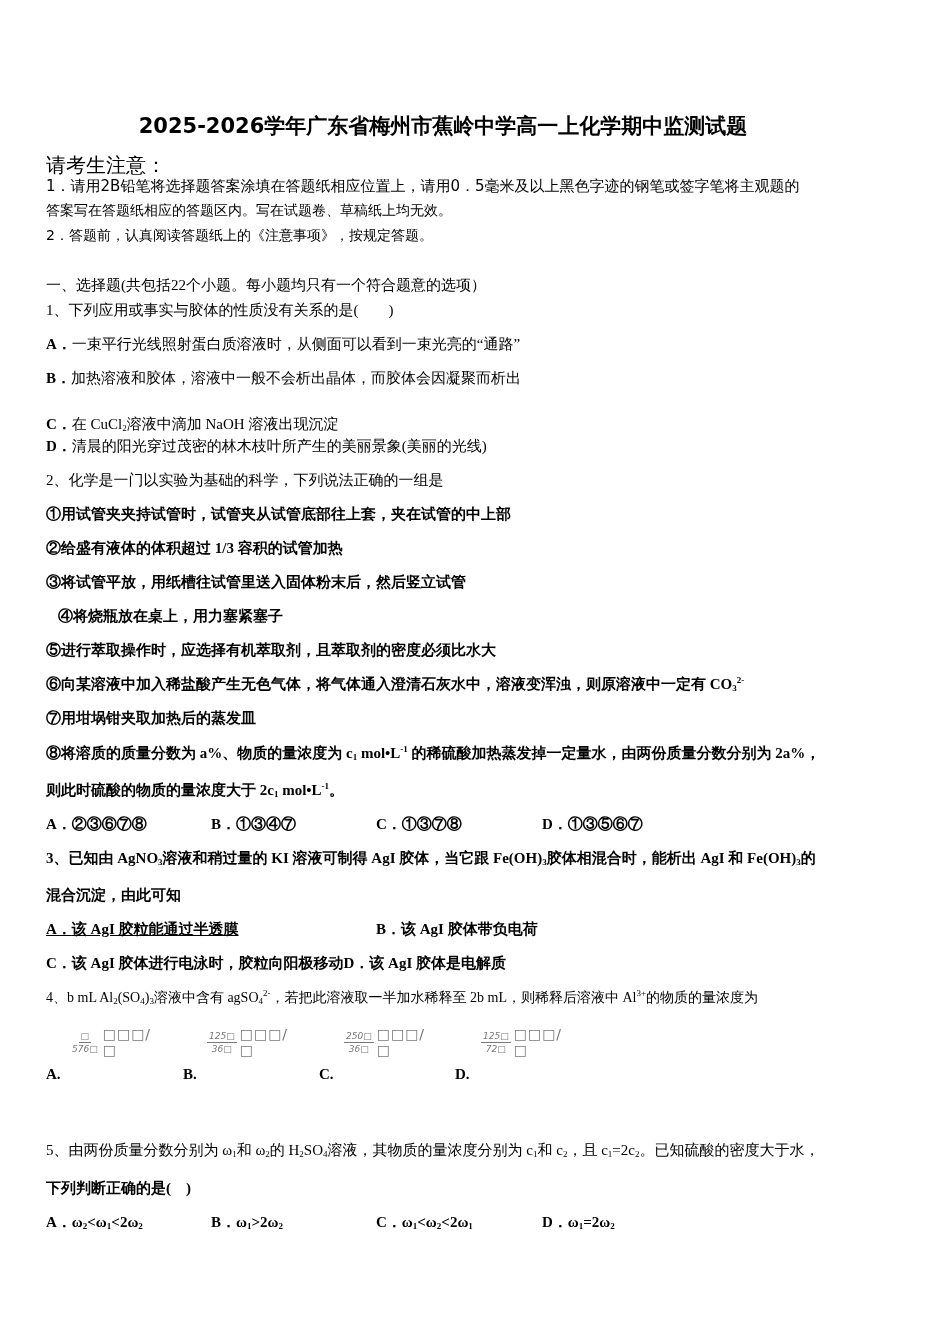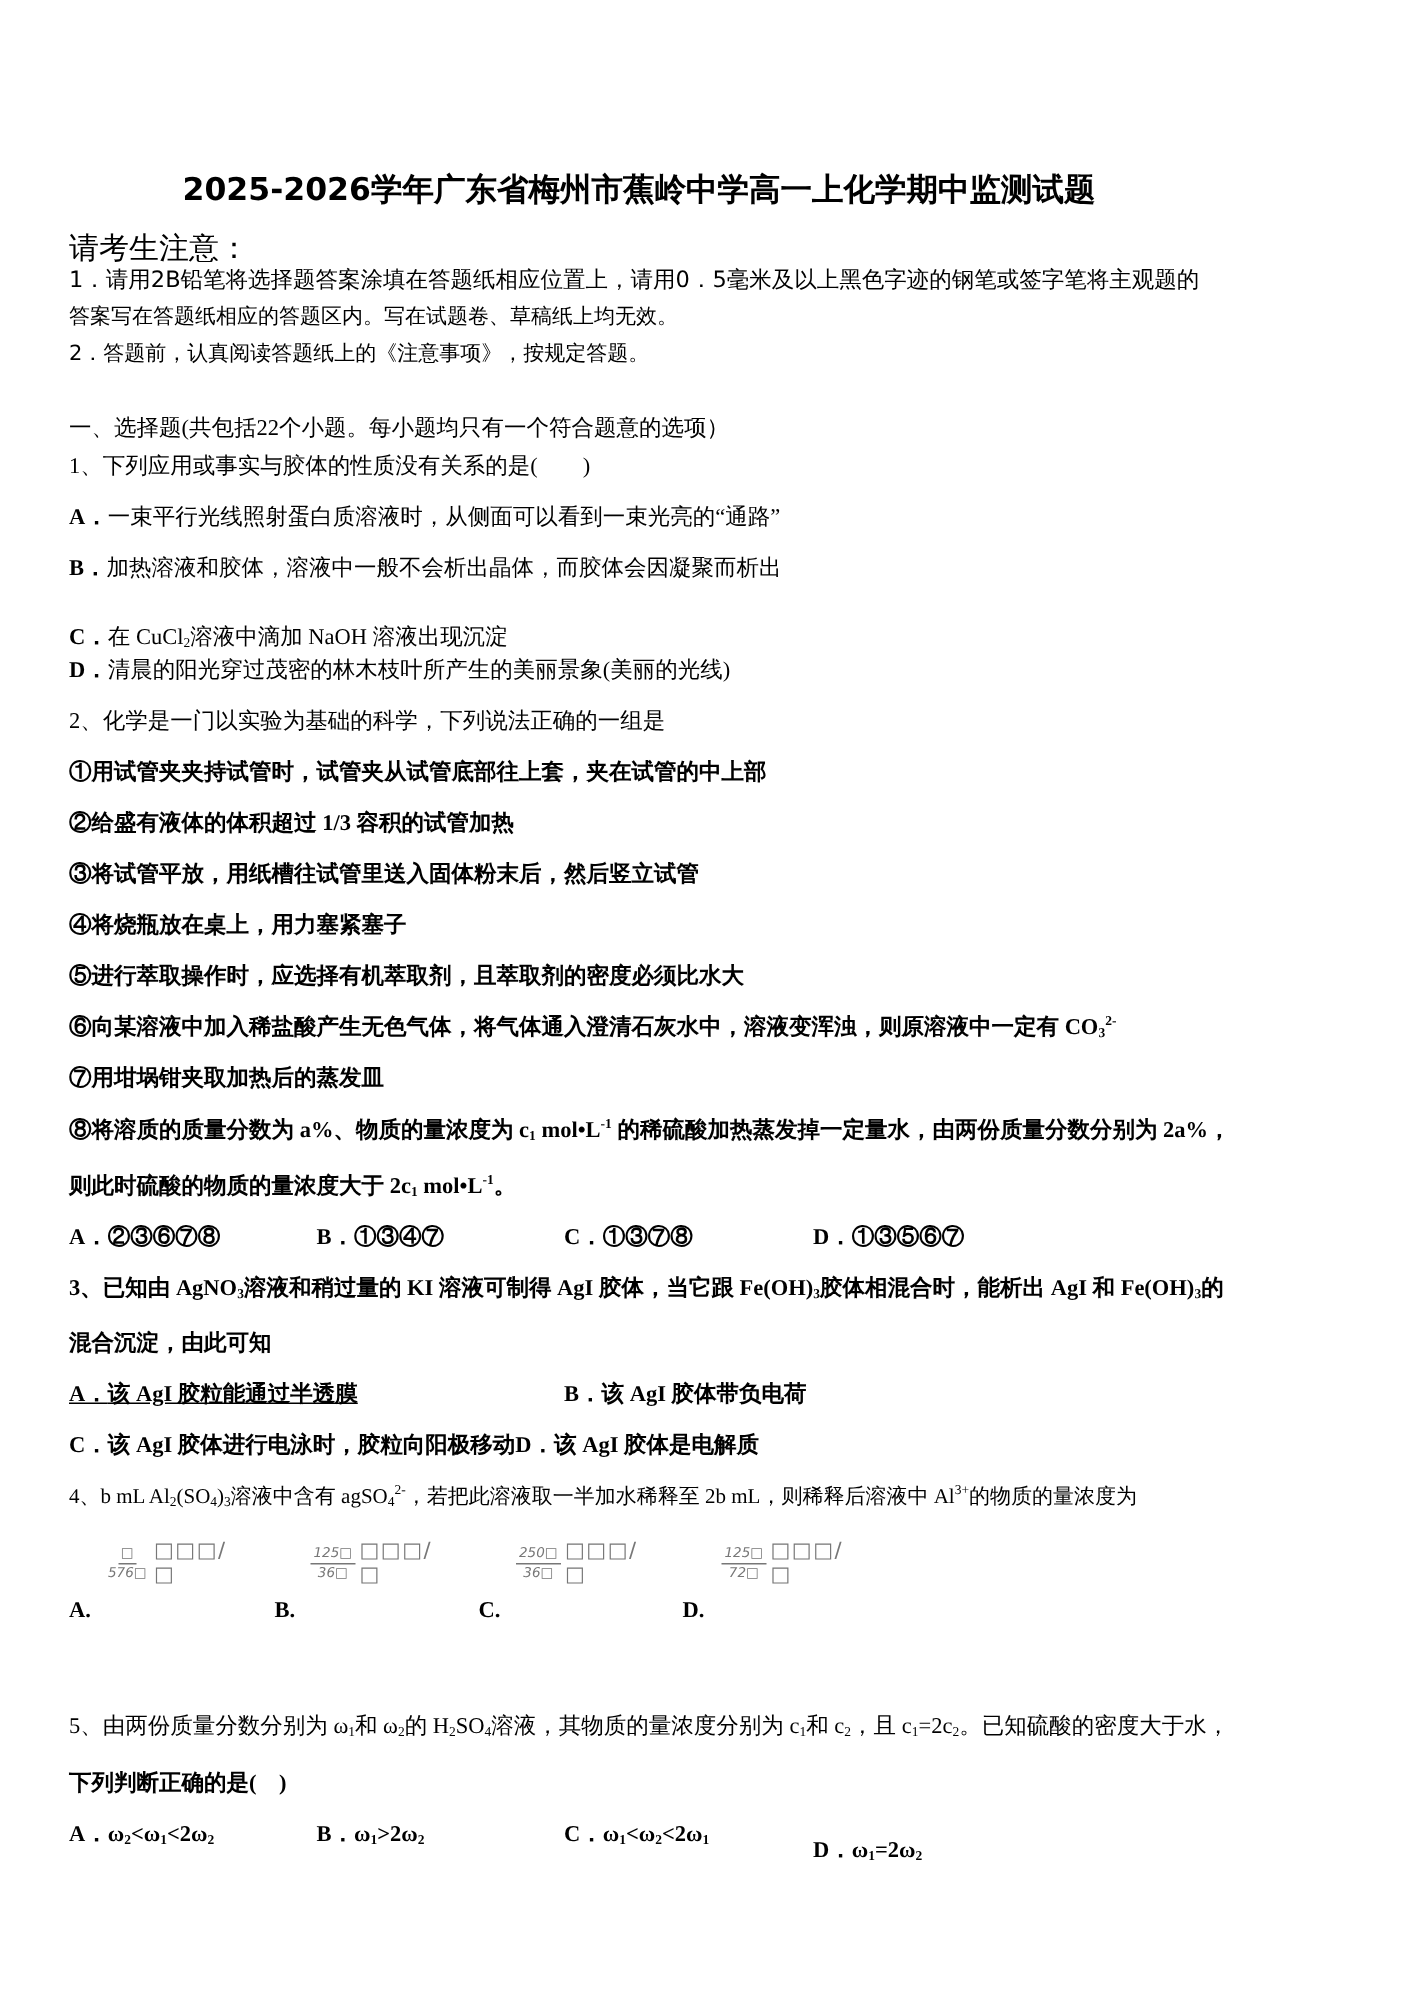--- a/index.html
+++ b/index.html
@@ -4,21 +4,21 @@
 <style>
   html, body { margin: 0; padding: 0; background: #ffffff; }
   body {
     width: 950px; height: 1344px; position: relative; overflow: hidden;
     font-family: "Liberation Serif", "DejaVu Serif", serif;
     color: #000;
   }
   .title {
     position: absolute; left: 0; top: 112px; width: 852px; text-align: center;
     font-family: "DejaVu Sans", "Liberation Sans", sans-serif;
-    font-size: 21px; font-weight: bold; letter-spacing: 0px;
+    font-size: 21px; font-weight: bold; letter-spacing: 0px; padding-left: 17px;
   }
   .line {
     position: absolute; left: 46px; font-size: 15px; white-space: nowrap;
   }
   .b { font-weight: bold; }
   .opt-row { position: absolute; left: 46px; font-size: 15px; white-space: nowrap; }
   .opt { position: absolute; top: 0; white-space: nowrap; }
   sub { font-size: 9px; vertical-align: -2px; }
   sup { font-size: 9px; vertical-align: 6px; }
   .frac-row { position: absolute; top: 1026px; left: 70px; height: 34px; }
@@ -46,21 +46,21 @@
 <div class="line" style="top:301px;">1、下列应用或事实与胶体的性质没有关系的是(　　)</div>
 <div class="line" style="top:335px;"><span class="b">A．</span><span>一束平行光线照射蛋白质溶液时，从侧面可以看到一束光亮的“通路”</span></div>
 <div class="line" style="top:369px;"><span class="b">B．</span><span>加热溶液和胶体，溶液中一般不会析出晶体，而胶体会因凝聚而析出</span></div>
 <div class="line" style="top:403px;margin-top:12px;"><span class="b">C．</span><span>在 CuCl</span><sub>2</sub><span>溶液中滴加 NaOH 溶液出现沉淀</span></div>
 <div class="line" style="top:437px;"><span class="b">D．</span><span>清晨的阳光穿过茂密的林木枝叶所产生的美丽景象(美丽的光线)</span></div>
 
 <div class="line" style="top:471px;">2、化学是一门以实验为基础的科学，下列说法正确的一组是</div>
 <div class="line b" style="top:505px;">①用试管夹夹持试管时，试管夹从试管底部往上套，夹在试管的中上部</div>
 <div class="line b" style="top:539px;">②给盛有液体的体积超过 1/3 容积的试管加热</div>
 <div class="line b" style="top:573px;">③将试管平放，用纸槽往试管里送入固体粉末后，然后竖立试管</div>
-<div class="line b" style="top:607px;">④将烧瓶放在桌上，用力塞紧塞子</div>
+<div class="line b" style="top:607px;margin-left:12px;">④将烧瓶放在桌上，用力塞紧塞子</div>
 <div class="line b" style="top:641px;">⑤进行萃取操作时，应选择有机萃取剂，且萃取剂的密度必须比水大</div>
 <div class="line b" style="top:675px;"><span>⑥向某溶液中加入稀盐酸产生无色气体，将气体通入澄清石灰水中，溶液变浑浊，则原溶液中一定有 CO</span><sub>3</sub><sup>2-</sup></div>
 <div class="line b" style="top:709px;">⑦用坩埚钳夹取加热后的蒸发皿</div>
 <div class="line b" style="top:744px;"><span>⑧将溶质的质量分数为 a%、物质的量浓度为 c</span><sub>1</sub><span> mol•L</span><sup>-1</sup><span> 的稀硫酸加热蒸发掉一定量水，由两份质量分数分别为 2a%，</span></div>
 <div class="line b" style="top:781px;"><span>则此时硫酸的物质的量浓度大于 2c</span><sub>1</sub><span> mol•L</span><sup>-1</sup><span>。</span></div>
 <div class="opt-row b" style="top:815px;">
   <span class="opt" style="left:0px;"><span>A．</span><span>②③⑥⑦⑧</span></span>
   <span class="opt" style="left:165px;"><span>B．</span><span>①③④⑦</span></span>
   <span class="opt" style="left:330px;"><span>C．</span><span>①③⑦⑧</span></span>
   <span class="opt" style="left:496px;"><span>D．</span><span>①③⑤⑥⑦</span></span>
@@ -113,14 +113,14 @@
   <span class="opt" style="left:273px;">C.</span>
   <span class="opt" style="left:409px;">D.</span>
 </div>
 
 <div class="line" style="top:1141px;"><span>5、由两份质量分数分别为 ω</span><sub>1</sub><span>和 ω</span><sub>2</sub><span>的 H</span><sub>2</sub><span>SO</span><sub>4</sub><span>溶液，其物质的量浓度分别为 c</span><sub>1</sub><span>和 c</span><sub>2</sub><span>，且 c</span><sub>1</sub><span>=2c</span><sub>2</sub><span>。已知硫酸的密度大于水，</span></div>
 <div class="line b" style="top:1179px;">下列判断正确的是(　)</div>
 <div class="opt-row b" style="top:1213px;">
   <span class="opt" style="left:0px;"><span>A．</span><span>ω</span><sub>2</sub><span>&lt;ω</span><sub>1</sub><span>&lt;2ω</span><sub>2</sub></span>
   <span class="opt" style="left:165px;"><span>B．</span><span>ω</span><sub>1</sub><span>&gt;2ω</span><sub>2</sub></span>
   <span class="opt" style="left:330px;"><span>C．</span><span>ω</span><sub>1</sub><span>&lt;ω</span><sub>2</sub><span>&lt;2ω</span><sub>1</sub></span>
-  <span class="opt" style="left:496px;margin-top:11px;"><span>D．</span><span>ω</span><sub>1</sub><span>=2ω</span><sub>2</sub></span>
+  <span class="opt" style="left:496px;"><span>D．</span><span>ω</span><sub>1</sub><span>=2ω</span><sub>2</sub></span>
 </div>
 
 </body></html>

